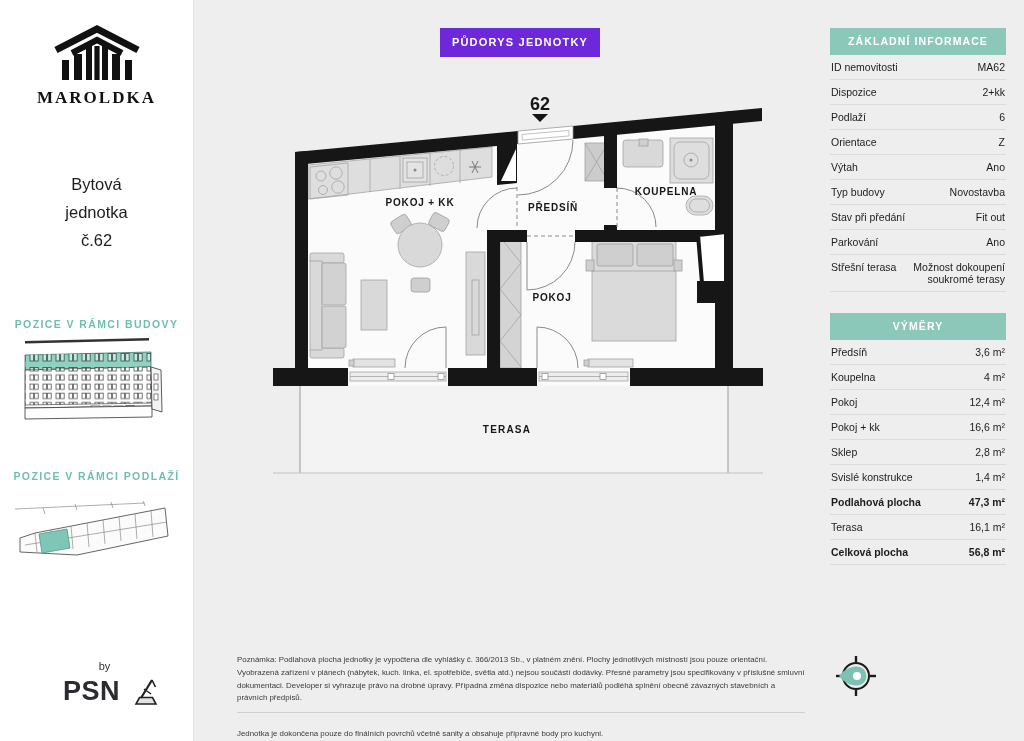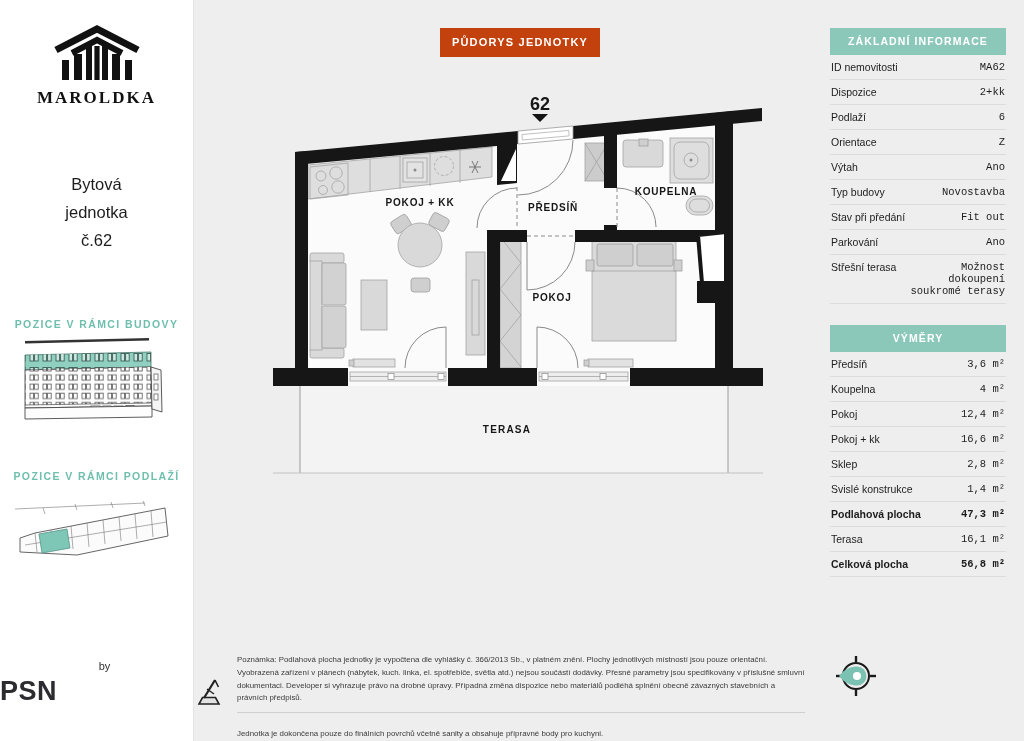--- a/index.html
+++ b/index.html
@@ -10,36 +10,36 @@
   #sidebar{position:absolute;left:0;top:0;width:193px;height:741px;background:#ffffff;
     border-right:1px solid #e3e3e3;}
   .brand{position:absolute;left:0;top:24px;width:193px;text-align:center;}
   .brand-name{margin-top:2px;font-family:"Liberation Serif",serif;font-weight:bold;
     font-size:17px;letter-spacing:2px;color:#111;}
   .unit-title{position:absolute;left:0;top:170px;width:193px;text-align:center;
     font-size:16.5px;color:#1d1d1d;line-height:1.7;white-space:pre-line;}
   .side-head{position:absolute;width:193px;text-align:center;font-size:10.5px;font-weight:bold;
     letter-spacing:1.4px;color:#6fbfae;}
   .by-label{position:absolute;left:8px;top:660px;width:193px;text-align:center;font-size:11px;color:#333;}
-  .psn-row{position:absolute;left:0;top:676px;width:223px;display:flex;align-items:center;justify-content:space-between;gap:12px;}
+  .psn-row{position:absolute;left:0;top:676px;width:223px;display:flex;align-items:center;justify-content:center;gap:12px;}
   .psn-text{font-size:27px;font-weight:bold;color:#2c2c30;letter-spacing:0.5px;}
 
   
-  .badge{position:absolute;left:440px;top:28px;width:160px;height:29px;background:#c2410c;
+  .badge{position:absolute;left:440px;top:28px;width:160px;height:29px;background:#6d28d9;
     color:#ffffff;font-size:11px;font-weight:bold;letter-spacing:1.2px;text-align:center;line-height:29px;}
   #plan-wrap{position:absolute;left:270px;top:95px;width:510px;height:400px;}
 
   
   #panel{position:absolute;left:830px;top:28px;width:176px;}
   .tbl-head{height:27px;background:#8bc8ba;color:#fff;font-size:10.5px;font-weight:bold;
     letter-spacing:1.1px;text-align:center;line-height:27px;}
   .row{display:flex;justify-content:flex-end;align-items:flex-start;
     padding:6px 1px;border-bottom:1px solid #dcdcdc;font-size:10.5px;color:#1c1c1c;}
   .row .lbl{text-align:left;padding-right:6px;}
-  .row .val{text-align:right;white-space:pre-line;flex:1;font-family:Liberation Mono, monospace;}
+  .row .val{text-align:right;white-space:pre-line;flex:1;}
   .row.strong{font-weight:bold;}
   #area-table{margin-top:21px;}
 
   
   #notes{position:absolute;left:237px;top:654px;width:568px;font-size:7.9px;color:#3a3a3a;line-height:1.62;}
   #notes .p2{margin-top:7px;border-top:1px solid #cfcfcf;padding-top:15px;}
   #compass{position:absolute;left:830px;top:650px;}
 
   
   .wall{fill:#161616;stroke:none;}

